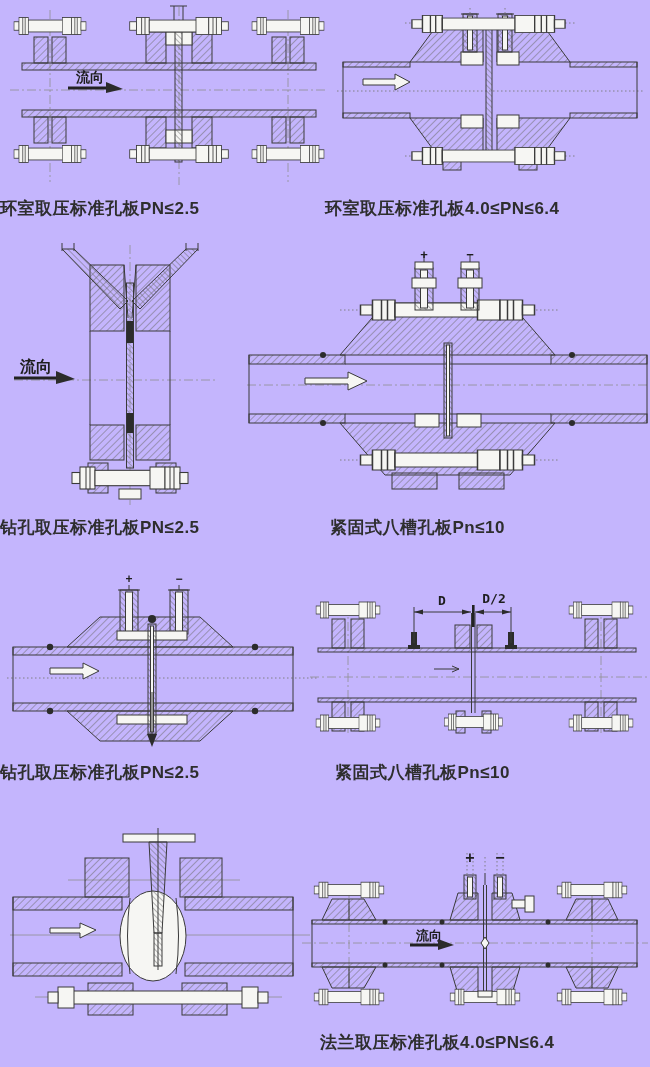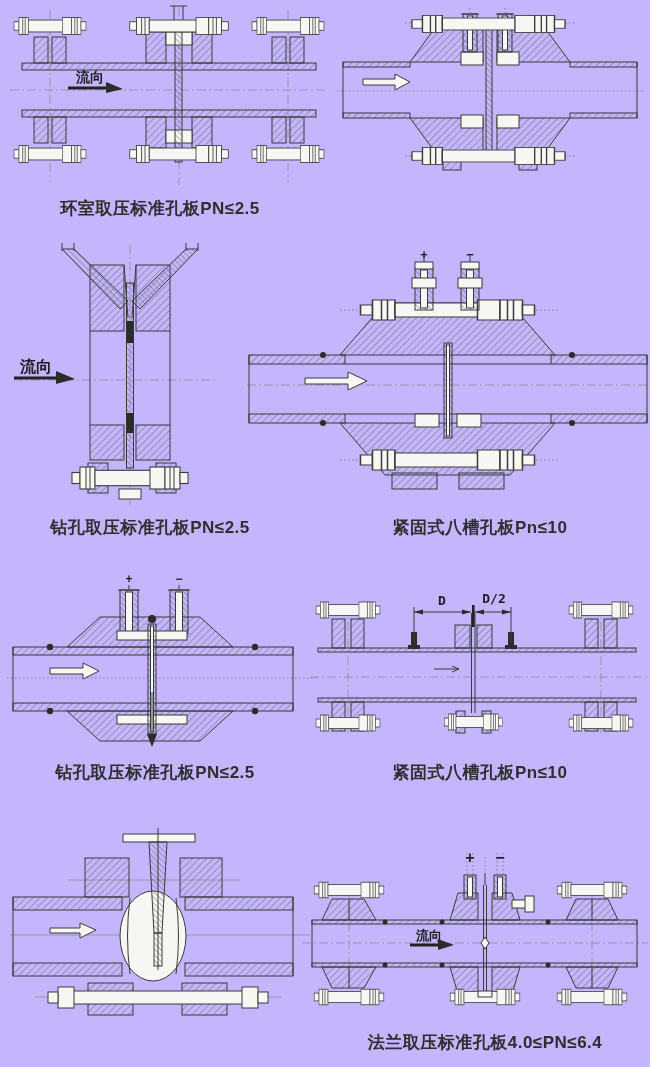--- a/index.html
+++ b/index.html
@@ -1,19 +1,19 @@
 <!DOCTYPE html>
 <html><head>
 <meta charset="utf-8">
 <style>
   html,body { margin:0; padding:0; }
   .page { position:relative; width:650px; height:1067px; background:#c4b5fd; overflow:hidden;
           font-family:"Liberation Sans", sans-serif; }
   .fig-svg { position:absolute; }
-  .cap { position:absolute; font-size:17px; font-weight:600; color:#2e2e2e; text-align:center;
+  .cap { position:absolute; font-size:17px; font-weight:600; color:#2e2e2e; 
          letter-spacing:0.5px; white-space:nowrap; }
   
   svg .s  { stroke:#3a3a3a; stroke-width:1; fill:none; }
   svg .hA { fill:url(#hA); stroke:#3a3a3a; stroke-width:1; }
   svg .hB { fill:url(#hB); stroke:#3a3a3a; stroke-width:1; }
   svg .wf { fill:#f6f6f3; stroke:#3a3a3a; stroke-width:1; }
   svg .cl { stroke:#8f8f8f; stroke-width:0.8; fill:none; stroke-dasharray:9 3 2 3; }
   svg .cl2{ stroke:#8f8f8f; stroke-width:0.8; fill:none; }
   svg .dot{ stroke:#7a7a7a; stroke-width:0.9; fill:none; stroke-dasharray:1.5 2.5; }
   svg .dk { fill:#2c2c2c; stroke:none; }
@@ -442,19 +442,20 @@
         <circle class="dk" cx="142" cy="120" r="2.5"></circle>
     </g>
     <g>
       <text class="lbl" x="116" y="95" font-size="13">流向</text>
       <line x1="110" y1="100" x2="140" y2="100" stroke="#222" stroke-width="3"></line>
       <polygon class="dk" points="138,94 154,100 138,105"></polygon>
     </g>
   </svg>
 
   <div class="cap" style="left:0;width:320px;top:197px">环室取压标准孔板PN≤2.5</div>
+  <div class="cap" style="left:325px;width:325px;top:197px">环室取压标准孔板4.0≤PN≤6.4</div>
   <div class="cap" style="left:0;width:300px;top:516px">钻孔取压标准孔板PN≤2.5</div>
   <div class="cap" style="left:330px;width:300px;top:516px">紧固式八槽孔板Pn≤10</div>
   <div class="cap" style="left:0;width:310px;top:761px">钻孔取压标准孔板PN≤2.5</div>
   <div class="cap" style="left:335px;width:290px;top:761px">紧固式八槽孔板Pn≤10</div>
   <div class="cap" style="left:320px;width:330px;top:1031px">法兰取压标准孔板4.0≤PN≤6.4</div>
 
 </div>
 
 </body></html>

